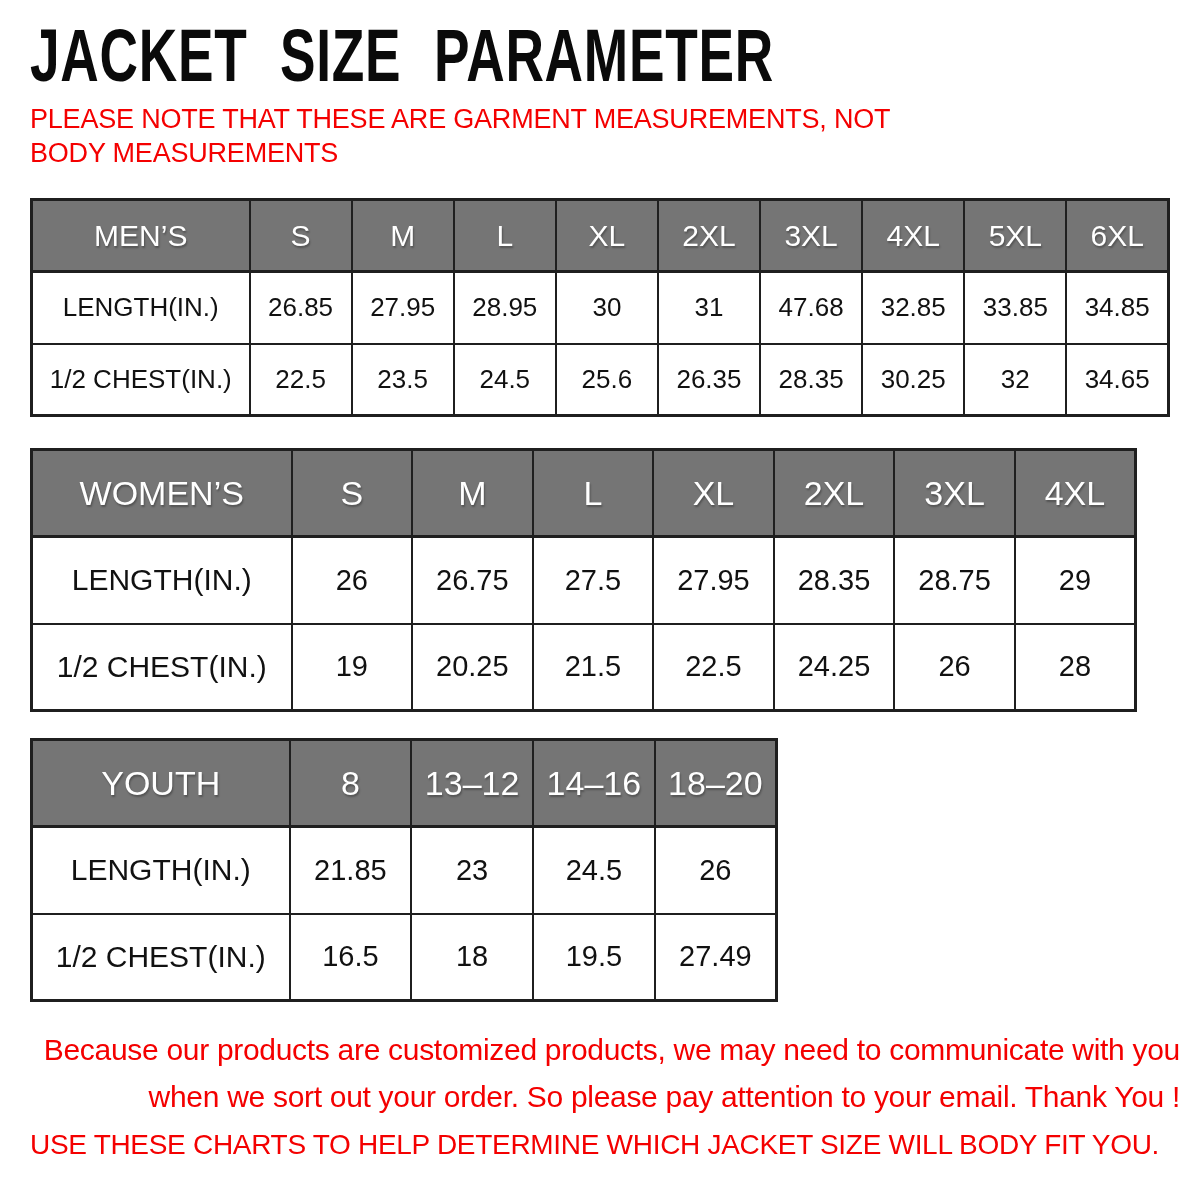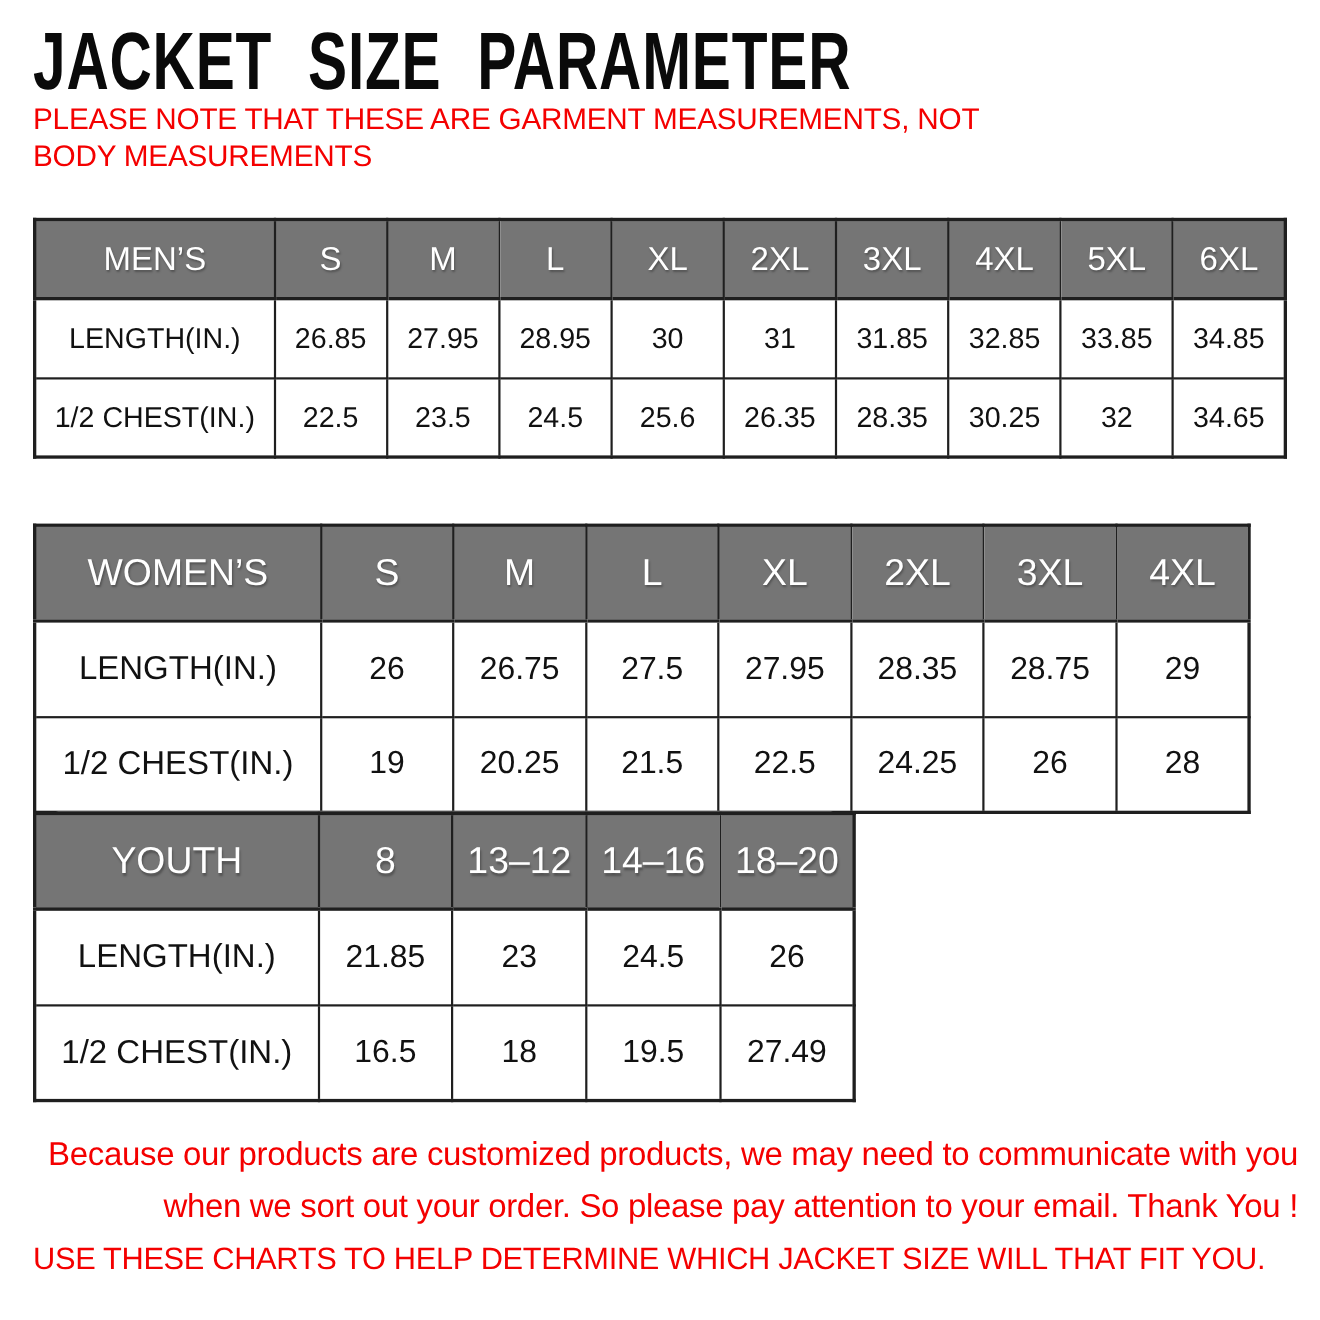--- a/index.html
+++ b/index.html
@@ -9,21 +9,21 @@
   }
   
   .title{
     position:absolute;left:30px;top:18px;height:76px;
     font-size:74px;font-weight:800;line-height:76px;color:#0a0a0a;
     white-space:nowrap;letter-spacing:1px;word-spacing:0.32em;
     transform:scaleX(0.72);transform-origin:left center;
   }
   
   .note{
-    position:absolute;left:30px;top:91px;max-width:905px;
+    position:absolute;left:30px;top:102px;max-width:905px;
     font-size:27px;line-height:34px;color:#f40000;
     letter-spacing:-0.2px;
   }
   
   .tbl-wrap{position:absolute;left:30px;}
   #table-mens{top:198px;}
   #table-womens{top:448px;}
   #table-youth{top:738px;}
   table.grid{
     border-collapse:collapse;table-layout:fixed;background:#fff;
@@ -40,21 +40,21 @@
     text-shadow:1px 2px 2px rgba(0,0,0,0.30);
   }
   
   .t0{width:1140px;}
   .t0 col.lbl-col{width:218px;}
   .t0 tr{height:72px;}
   .t0 thead th{font-size:30px;}
   .t0 td{font-size:26px;}
   .t0 td.lbl{font-size:26px;}
   
-  .t1{width:1107px;margin-top:28px;}
+  .t1{width:1107px;}
   .t1 col.lbl-col{width:260px;}
   .t2{width:748px;border-radius:23px;}
   .t2 col.lbl-col{width:258px;}
   .t1 tr,.t2 tr{height:87px;}
   .t1 thead th,.t2 thead th{font-size:34px;}
   .t1 td,.t2 td{font-size:29px;}
   .t1 td.lbl,.t2 td.lbl{font-size:30px;}
   td.lbl{color:#111;}
   
   .footer-paragraph{
@@ -103,21 +103,21 @@
         </tr>
       </thead>
       <tbody>
         <tr>
           <td class="lbl">LENGTH(IN.)</td>
           <td>26.85</td>
           <td>27.95</td>
           <td>28.95</td>
           <td>30</td>
           <td>31</td>
-          <td>31.85</td>
+          <td>47.68</td>
           <td>32.85</td>
           <td>33.85</td>
           <td>34.85</td>
         </tr>
         <tr>
           <td class="lbl">1/2 CHEST(IN.)</td>
           <td>22.5</td>
           <td>23.5</td>
           <td>24.5</td>
           <td>25.6</td>
@@ -210,13 +210,13 @@
           <td>18</td>
           <td>19.5</td>
           <td>27.49</td>
         </tr>
       </tbody>
     </table>
   </div>
 
 <div class="footer-paragraph">Because our products are customized products, we may need to communicate with you when we sort out your order. So please pay attention to your email. Thank You !</div>
 
-<div class="usage-line">USE THESE CHARTS TO HELP DETERMINE WHICH JACKET SIZE WILL THAT FIT YOU.</div>
+<div class="usage-line">USE THESE CHARTS TO HELP DETERMINE WHICH JACKET SIZE WILL BODY FIT YOU.</div>
 
 </body></html>

